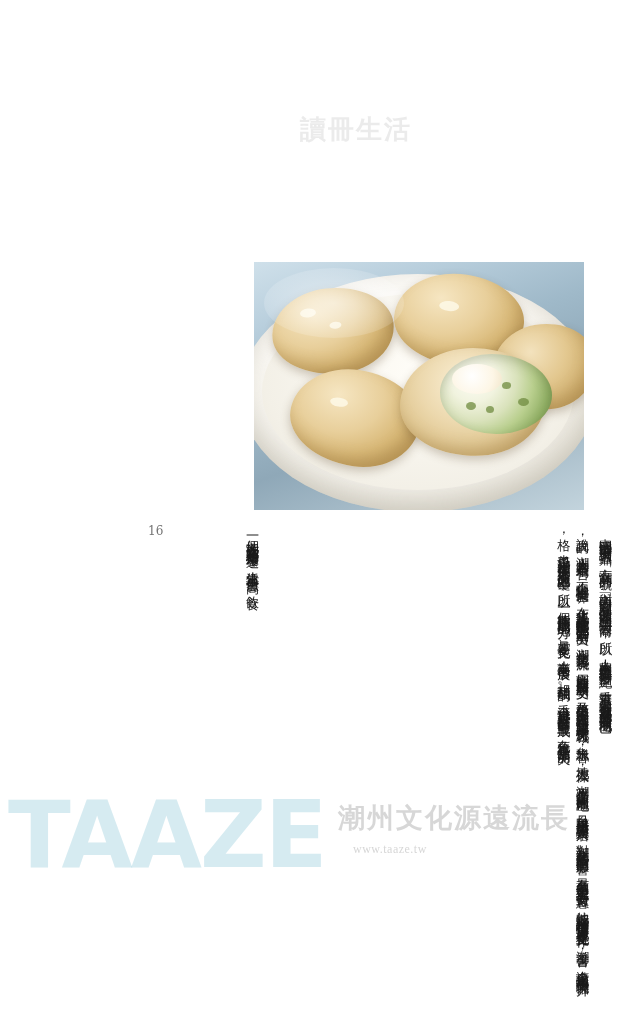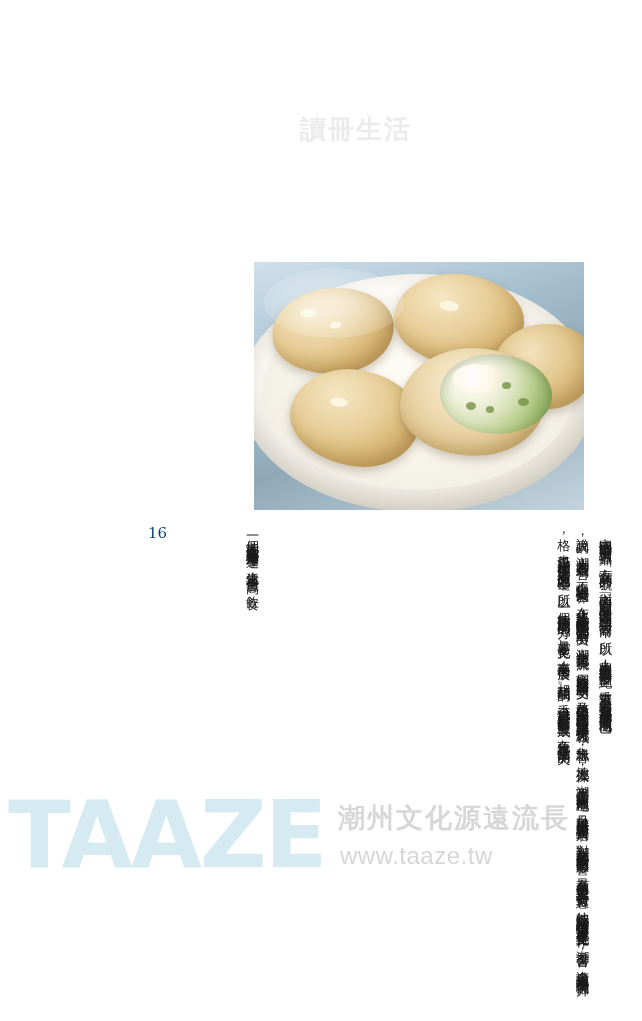--- a/index.html
+++ b/index.html
@@ -141,22 +141,22 @@
     color: #1a1a1a;
     height: 460px;
     width: 23px;
     white-space: pre-wrap;
   }
   .page-number {
     position: absolute;
     left: 148px;
     top: 524px;
     font-family: "DejaVu Serif", "Liberation Serif", serif;
-    font-size: 15px;
-    color: #0c4a6e;
+    font-size: 12px;
+    color: #737373;
     writing-mode: horizontal-tb;
   }
 
   
   .watermark {
     position: absolute;
     left: 0;
     top: 0;
     width: 642px;
     height: 1021px;
@@ -178,24 +178,24 @@
     left: 338px;
     top: 800px;
     font-family: "DejaVu Sans", "Liberation Sans", sans-serif;
     font-size: 27px;
     font-weight: bold;
     color: rgba(160,160,160,0.42);
     letter-spacing: 2px;
   }
   .wm-url {
     position: absolute;
-    left: 340px;
+    left: 353px;
     top: 842px;
-    font-family: Liberation Sans, sans-serif;
-    font-size: 24px;
+    font-family: Liberation Serif, serif;
+    font-size: 12px;
     color: rgba(165,165,165,0.45);
     letter-spacing: 0.5px;
   }
   .wm-top {
     position: absolute;
     left: 300px;
     top: 112px;
     font-family: "DejaVu Sans", "Liberation Sans", sans-serif;
     font-size: 26px;
     font-weight: bold;

